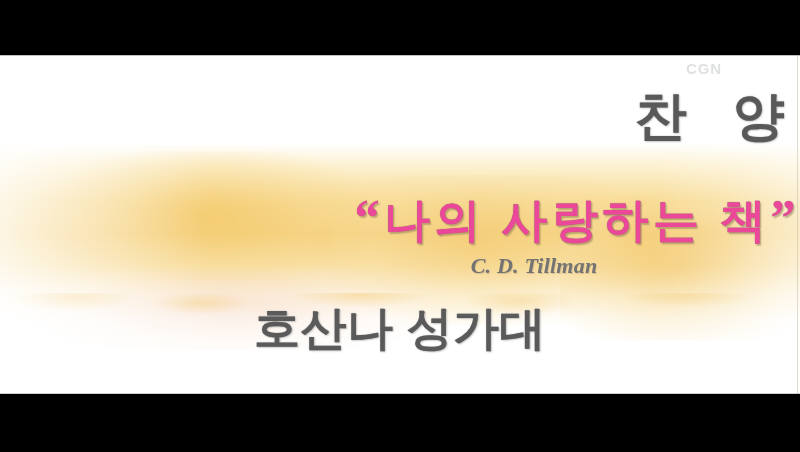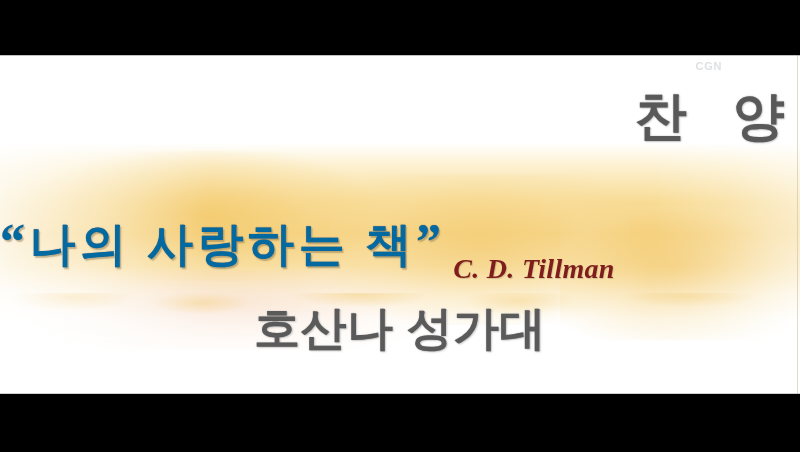--- a/index.html
+++ b/index.html
@@ -195,53 +195,52 @@
     text-shadow: 0 0 1.4px rgba(89,89,90,0.55),
                  1px 1px 1.6px rgba(120,120,120,0.30);
   }
 
   
   #song-title {
     position: absolute;
     top: 135px;
     left: 0;
     width: 100%;
-    text-align: left;
+    text-align: right;
     font-family: "Liberation Serif", serif;
     font-weight: 700;
     font-size: 46px;
     letter-spacing: 0.10em;
-    color: #0369a1;
+    color: #ec4899;
     line-height: 1.1;
     white-space: nowrap;
     text-shadow: 1.5px 1.5px 1.2px rgba(150,130,90,0.55),
                  0 0 1px rgba(29,29,61,0.6);
-    margin-top: 24px;
   }
   #song-title .qt {
     font-family: "Liberation Serif", serif;
     font-size: 50px;
     vertical-align: 0.04em;
   }
 
   
   #composer {
     position: absolute;
     top: 198px;
     left: 0;
     width: 100%;
     text-align: center;
     padding-left: 268px;
     box-sizing: border-box;
     font-family: "Liberation Serif", serif;
     font-style: italic;
     font-weight: 700;
-    font-size: 28px;
+    font-size: 22px;
     letter-spacing: 0.01em;
-    color: #7f1d1d;
+    color: #737373;
     text-shadow: 0.8px 0.8px 0.8px rgba(170,150,110,0.45);
   }
 
   
   #choir-name {
     position: absolute;
     top: 248px;
     left: 0;
     width: 100%;
     text-align: center;
@@ -255,21 +254,21 @@
                  1.2px 1.2px 1.6px rgba(125,125,125,0.32);
   }
 
   
   #watermark {
     position: absolute;
     top: 5px;
     right: 78px;
     font-family: "Liberation Sans", sans-serif;
     font-weight: 700;
-    font-size: 11px;
+    font-size: 15px;
     letter-spacing: 0.06em;
     color: rgba(196,198,202,0.55);
     z-index: 22;
     filter: blur(0.7px);
   }
 </style>
 </head>
 <body>
 
 <div id="video-frame">

